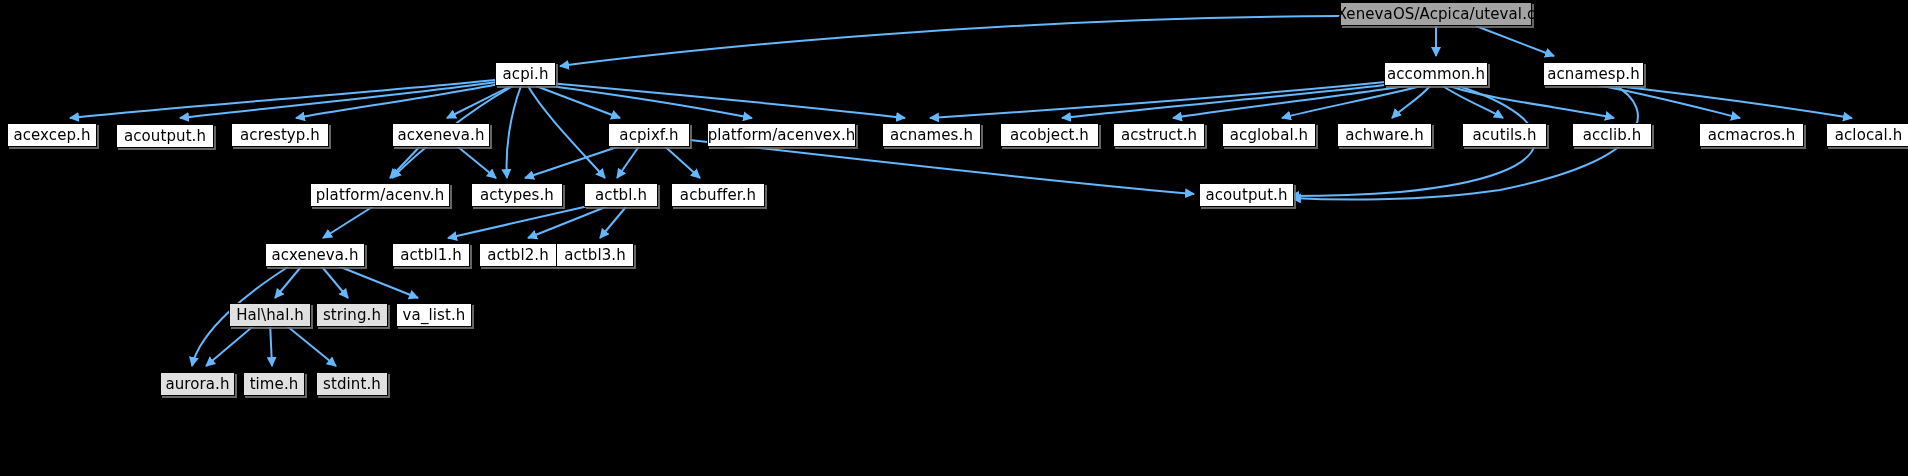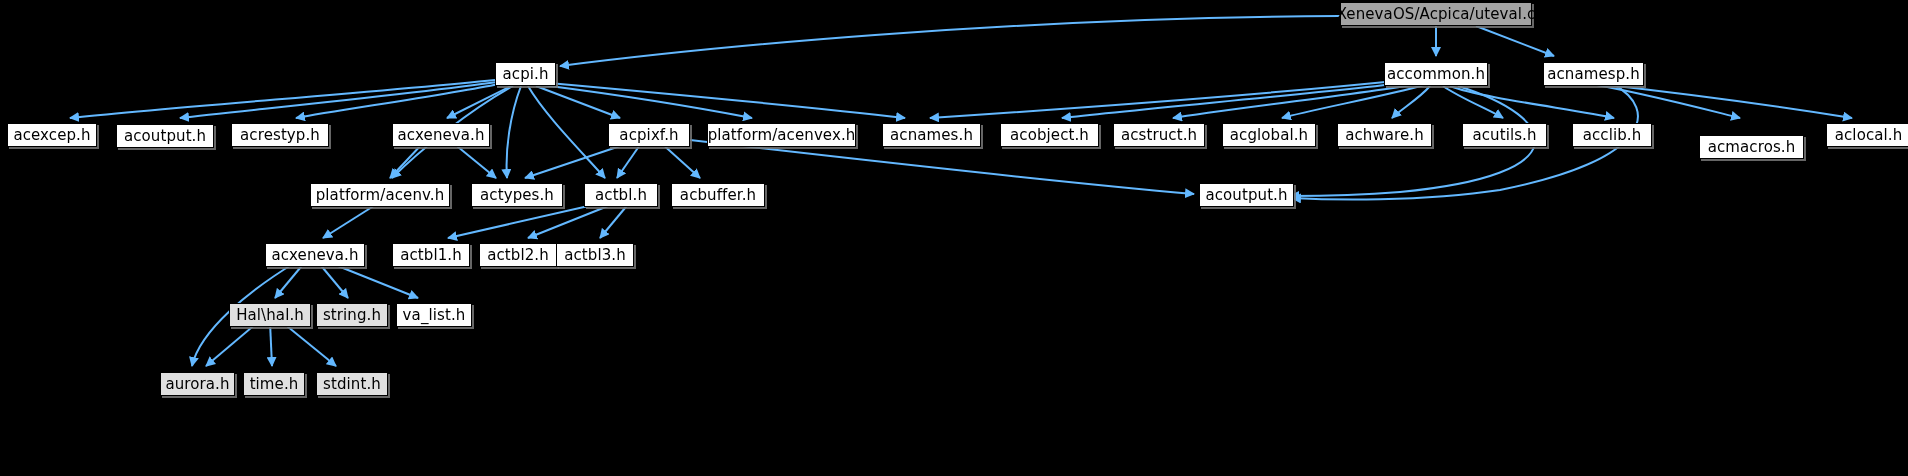--- a/index.html
+++ b/index.html
@@ -149,21 +149,21 @@
       </div>
       <div class="node" style="left: 1337px; top: 123px; width: 95px;">
         <span class="node-label">achware.h</span>
       </div>
       <div class="node" style="left: 1462px; top: 123px; width: 85px;">
         <span class="node-label">acutils.h</span>
       </div>
       <div class="node" style="left: 1572px; top: 123px; width: 80px;">
         <span class="node-label">acclib.h</span>
       </div>
-      <div class="node" style="left: 1699px; top: 135px; width: 105px;">
+      <div class="node" style="left: 1699px; top: 123px; width: 105px;">
         <span class="node-label">acmacros.h</span>
       </div>
       <div class="node" style="left: 1826px; top: 123px; width: 85px;">
         <span class="node-label">aclocal.h</span>
       </div>
       <div class="node" style="left: 310px; top: 183px; width: 140px;">
         <span class="node-label">platform/acenv.h</span>
       </div>
       <div class="node" style="left: 471px; top: 183px; width: 92px;">
         <span class="node-label">actypes.h</span>

